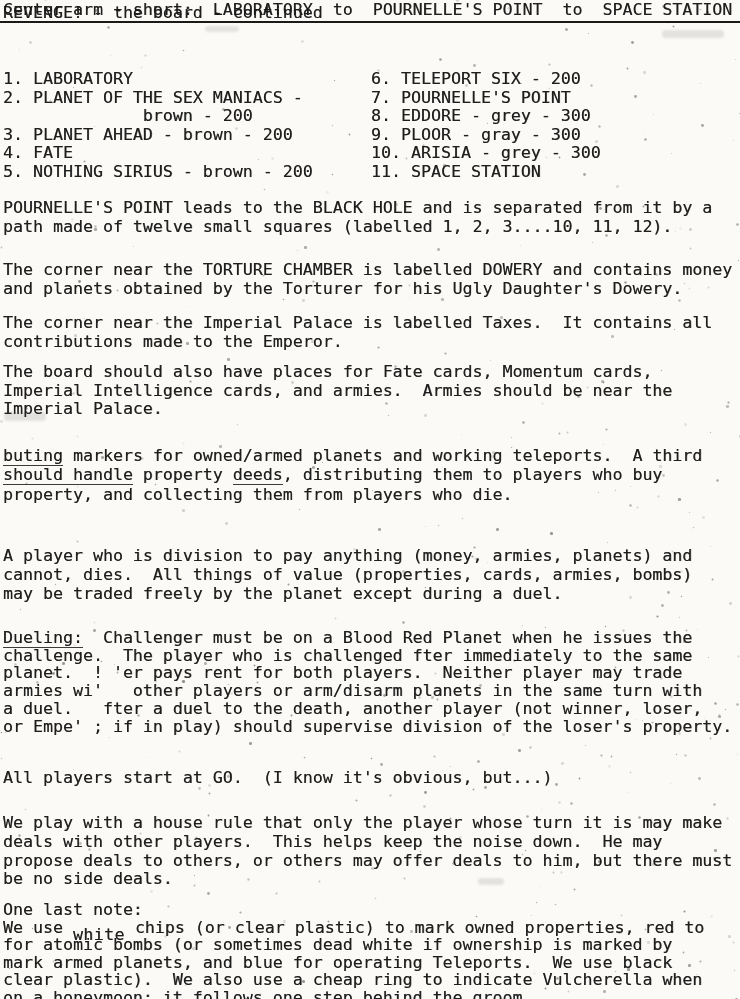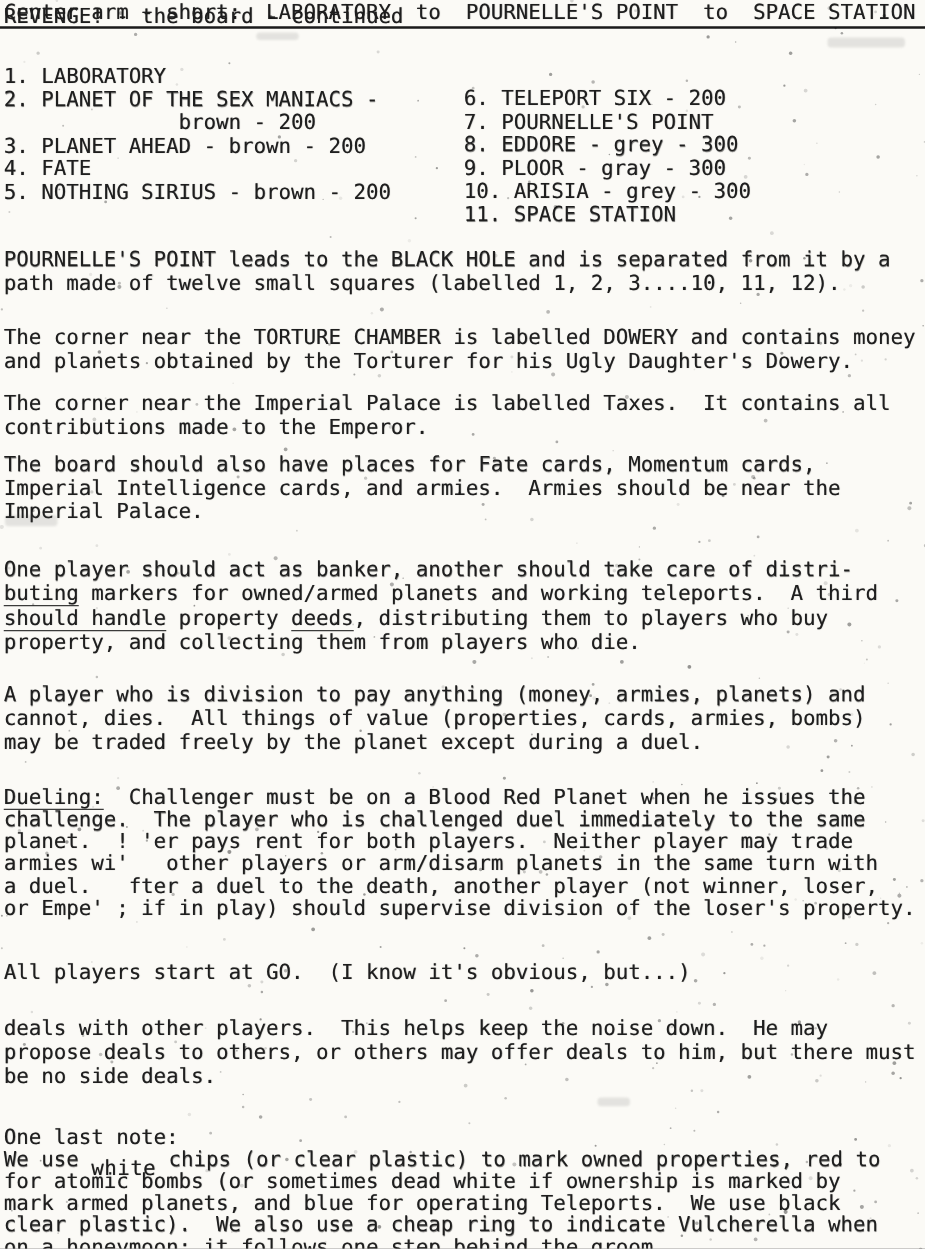--- a/index.html
+++ b/index.html
@@ -29,21 +29,21 @@
 </style>
 </head>
 <body>
 
 <div class="page">
 
   <div class="tblock tline title">REVENGE! - the board - continued</div>
 
   <div class="route-header">Center arm - short:  LABORATORY  to  POURNELLE'S POINT  to  SPACE STATION</div>
 
-  <div class="tblock list" style="top:52px">
+  <div class="tblock list" style="top:70px">
       <div class="tline">1. LABORATORY</div>
       <div class="tline">2. PLANET OF THE SEX MANIACS -</div>
       <div class="tline">              brown - 200</div>
       <div class="tline">3. PLANET AHEAD - brown - 200</div>
       <div class="tline">4. FATE</div>
       <div class="tline">5. NOTHING SIRIUS - brown - 200</div>
     </div>
 
   <div class="tblock list" style="top:70px;left:371px">
       <div class="tline">6. TELEPORT SIX - 200</div>
@@ -69,46 +69,46 @@
       <div class="tline">contributions made to the Emperor.</div>
     </div>
 
   <div class="tblock" style="top:363px;line-height:18.6px">
       <div class="tline">The board should also have places for Fate cards, Momentum cards,</div>
       <div class="tline">Imperial Intelligence cards, and armies.  Armies should be near the</div>
       <div class="tline">Imperial Palace.</div>
     </div>
 
   <div class="tblock" style="top:446px;line-height:19.4px">
-      <div class="tline">One player should act as banker, another should take care of distri-</div>
       <div class="tline"><span class="u">buting</span><span> markers for owned/armed planets and working teleports.  A third</span></div>
       <div class="tline"><span class="u">should handle</span><span> property </span><span class="u">deeds</span><span>, distributing them to players who buy</span></div>
       <div class="tline">property, and collecting them from players who die.</div>
     </div>
 
   <div class="tblock" style="top:546px">
       <div class="tline">A player who is division to pay anything (money, armies, planets) and</div>
       <div class="tline">cannot, dies.  All things of value (properties, cards, armies, bombs)</div>
       <div class="tline">may be traded freely by the planet except during a duel.</div>
     </div>
 
   <div class="tblock" style="top:629px;line-height:17.7px">
       <div class="tline"><span class="u">Dueling:</span><span>  Challenger must be on a Blood Red Planet when he issues the</span></div>
-      <div class="tline">challenge.  The player who is challenged duel immediately to the same</div>
+      <div class="tline">challenge.  The player who is challenged fter immediately to the same</div>
       <div class="tline">planet.  ! 'er pays rent for both players.  Neither player may trade</div>
       <div class="tline">armies wi'   other players or arm/disarm planets in the same turn with</div>
       <div class="tline">a duel.   fter a duel to the death, another player (not winner, loser,</div>
       <div class="tline">or Empe' ; if in play) should supervise division of the loser's property.</div>
     </div>
 
   <div class="tblock" style="top:768px">
       <div class="tline">All players start at GO.  (I know it's obvious, but...)</div>
     </div>
 
   <div class="tblock" style="top:814px;line-height:18.8px">
+      <div class="tline">We play with a house rule that only the player whose turn it is may make</div>
       <div class="tline">deals with other players.  This helps keep the noise down.  He may</div>
       <div class="tline">propose deals to others, or others may offer deals to him, but there must</div>
       <div class="tline">be no side deals.</div>
     </div>
 
   <div class="tblock" style="top:901px;line-height:17.6px">
       <div class="tline">One last note:</div>
       <div class="tline"><span>We use </span><span class="drop">white</span><span> chips (or clear plastic) to mark owned properties, red to</span></div>
       <div class="tline">for atomic bombs (or sometimes dead white if ownership is marked by</div>
       <div class="tline">mark armed planets, and blue for operating Teleports.  We use black</div>

